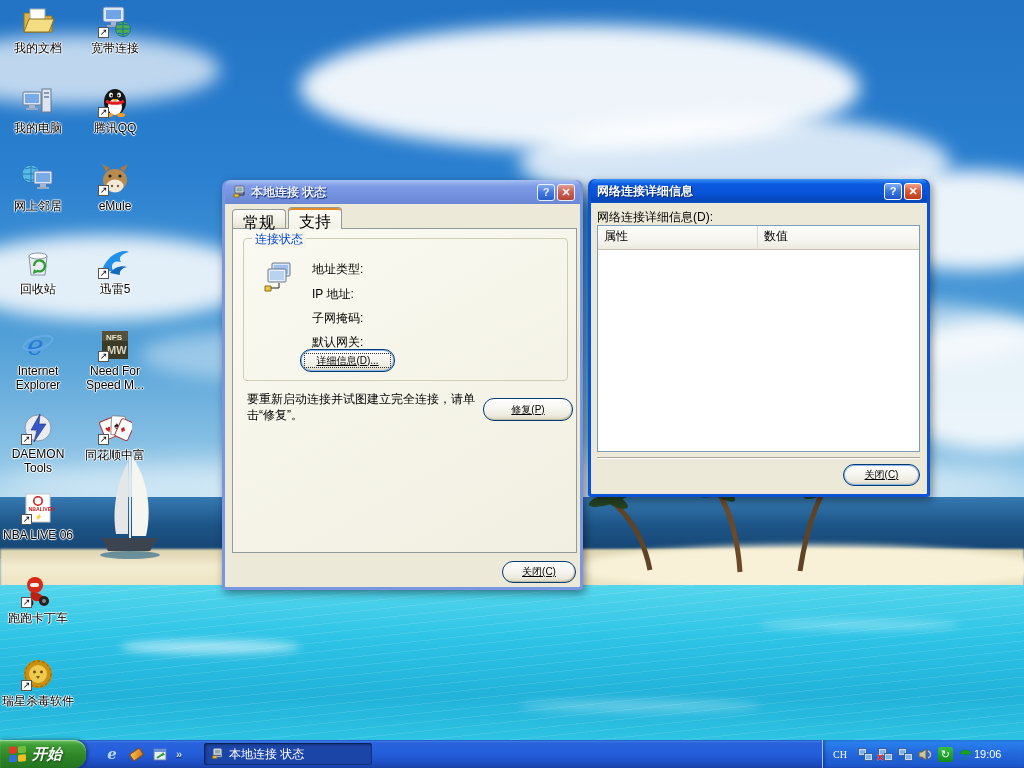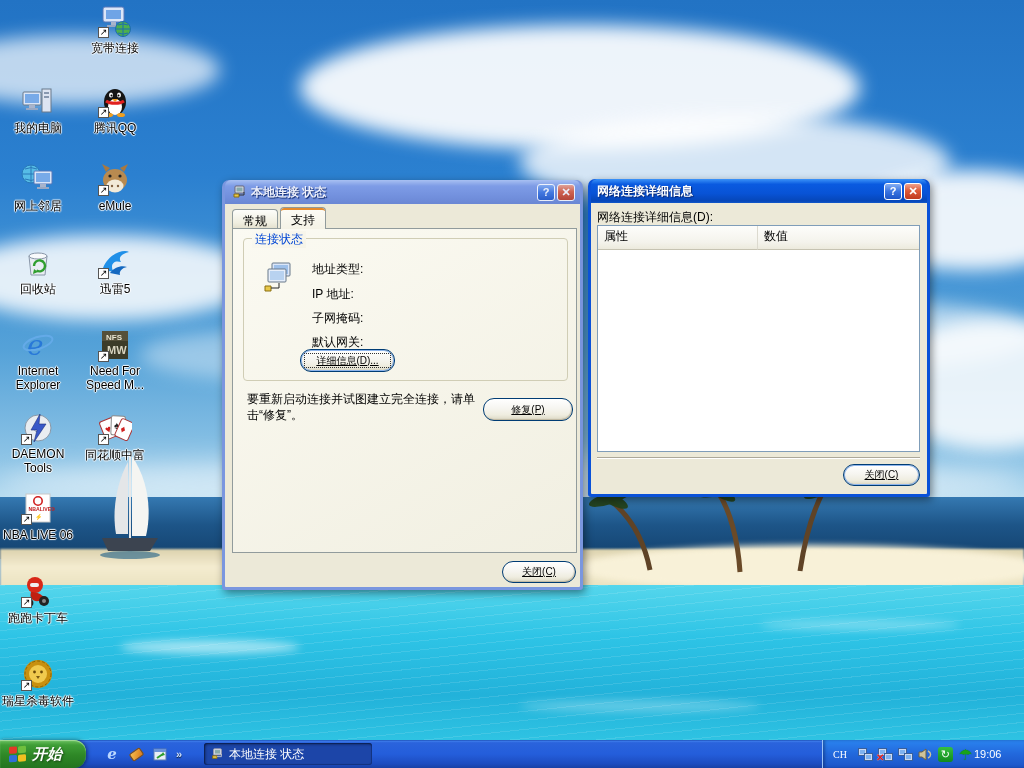--- a/index.html
+++ b/index.html
@@ -54,21 +54,21 @@
   
   .xbtn { position:absolute; font-size:10px; color:#000; text-align:center;
     background:linear-gradient(180deg,#ffffff 0%,#f6f5f0 45%,#efede0 75%,#dcd8c4 100%);
     border:1px solid #003c74; border-radius:11px; display:flex; align-items:center; justify-content:center;
     cursor:pointer; box-shadow:inset -1px -1px 1px rgba(150,140,110,.45);text-decoration:underline; }
   .xbtn.def { box-shadow:inset 0 0 0 1px #8cb4ec, inset -1px -1px 1px rgba(150,140,110,.35); }
   .xbtn.foc::after { content:""; position:absolute; inset:3px; border:1px dotted #333; }
 
   
   .tabs { position:absolute; left:7px; top:2px; display:flex; align-items:flex-end; z-index:3; }
-  .tab { height:19px; padding:3px 10px 8px; margin-right:2px; font-size:12px; color:#000;
+  .tab { height:19px; padding:3px 10px 8px; margin-right:2px; font-size:16px; color:#000;
     background:linear-gradient(180deg,#fdfdfa 0%,#f0eee0 70%,#e4e1cf 100%);
     border:1px solid #919b9c; border-bottom:none; border-radius:4px 4px 0 0; cursor:pointer; }
   .tab.on { height:22px; padding-top:4px; position:relative; top:1px;
     background:linear-gradient(180deg,#fdfcf6 0%,#f4f2e6 100%);
     box-shadow:inset 0 3px 0 -1px #e68b2c; }
   .page { position:absolute; left:7px; top:24px; width:345px; height:325px;
     background:linear-gradient(150deg,#fbfaf2 0%,#f1efe1 100%); border:1px solid #919b9c; }
   .gbox { position:absolute; left:10px; top:9px; width:325px; height:143px;
     border:1px solid #d0cdb5; border-radius:4px; }
   .gbox-title { position:absolute; left:8px; top:-8px; padding:0 3px; font-size:12px; color:#0046d5;
@@ -161,20 +161,30 @@
   </svg>
 
   <svg style="position:absolute;left:86px;top:448px;z-index:1" width="84" height="122" viewBox="0 0 84 122">
     <line x1="44" y1="6" x2="44" y2="92" stroke="#e8e8e8" stroke-width="2"></line>
     <path d="M46 8 C62 32 66 62 60 88 L46 88 Z" fill="#f5f5f2"></path>
     <path d="M42 14 C30 36 26 64 30 86 L42 86 Z" fill="#e4e6e8"></path>
     <path d="M16 90 L72 90 L64 103 L22 103 Z" fill="#3c4450"></path>
     <ellipse cx="44" cy="107" rx="30" ry="4" fill="#1b5d86" opacity=".6"></ellipse>
   </svg>
 
+  <div class="dcell" style="left:1px;top:4px">
+    <div class="dic">
+        <svg viewBox="0 0 34 34">
+      <path d="M3 9 L13 9 L16 12 L31 12 L31 28 L3 28 Z" fill="#d9b64a" stroke="#8f7020"></path>
+      <rect x="9" y="5" width="15" height="11" fill="#fff" stroke="#9aa"></rect>
+      <path d="M3 28 L8 15 L33 15 L28 28 Z" fill="#f3dc82" stroke="#8f7020"></path>
+        </svg>
+      </div>
+    <span class="dlabel">我的文档</span>
+  </div>
   <div class="dcell" style="left:78px;top:4px">
     <div class="dic">
         <svg viewBox="0 0 34 34">
       <rect x="5" y="3" width="21" height="15" rx="2" fill="#dbe6f8" stroke="#5878b8"></rect>
       <rect x="8" y="6" width="15" height="9" fill="#6fa4e6"></rect>
       <rect x="13" y="18" width="5" height="3" fill="#a8b4cc"></rect>
           <rect x="9" y="21" width="13" height="2" fill="#98a8c4"></rect>
       <circle cx="25" cy="25" r="7.5" fill="#4db04d" stroke="#1d6cb0"></circle>
       <path d="M18 25 h14 M25 18 v15 M20 21 a9 6 0 0 1 10 0 M20 29 a9 6 0 0 0 10 0" stroke="#1d6cb0" fill="none" stroke-width="1"></path>
         </svg>

